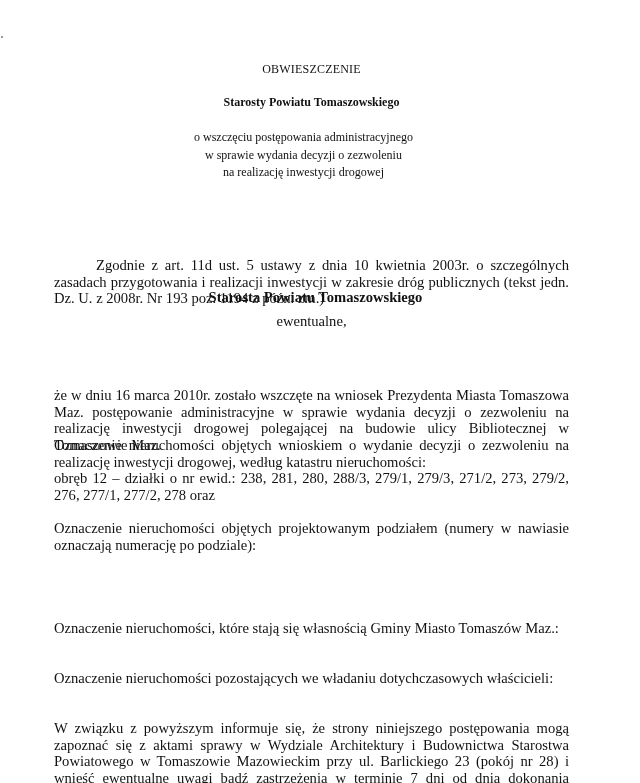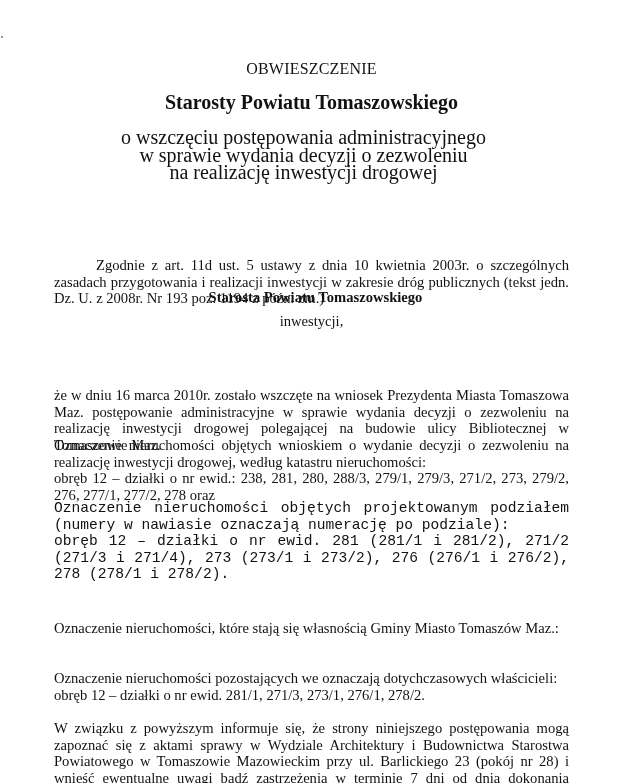--- a/index.html
+++ b/index.html
@@ -29,35 +29,35 @@
     position: absolute;
     left: 54px;
     top: 0;
     width: 515px;
   }
   .center { text-align: center; }
   .title {
     position: absolute;
     top: 61px;
     left: 0; right: 0;
-    font-size: 16px;
+    font-size: 12px;
     letter-spacing: 0.2px;
   }
   .subtitle {
     position: absolute;
     top: 94px;
     left: 0; right: 0;
-    font-size: 20px;
+    font-size: 12px;
     font-weight: bold;
   }
   .subject {
     position: absolute;
     top: 129px;
     left: 0; right: 16px;
-    font-size: 20px;
+    font-size: 12px;
     line-height: 17.5px;
   }
   .subject div { white-space: nowrap; }
   .block {
     position: absolute;
     left: 0; right: 0;
     text-align: justify;
     margin-top: 40px;
   }
   .intro { top: 217px; text-indent: 42px; }
@@ -67,21 +67,21 @@
     left: 8px; right: 0;
     font-weight: bold;
   }
   .sig-verb {
     position: absolute;
     top: 313px;
     left: 0; right: 0;
   }
   .p1 { top: 347px; }
   .p2 { top: 397px; }
-  .p3 { top: 460px; font-family: Liberation Mono, monospace; }
+  .p3 { top: 480px; }
   .p4 { top: 580px; }
   .p5 { top: 630px; }
   .p6 { top: 680px; }
   .line { display: block; }
 </style>
 </head>
 <body>
 
 <div class="corner-mark"></div>
 
@@ -93,38 +93,36 @@
 
   <div class="subject center">
     <div>o wszczęciu postępowania administracyjnego</div>
     <div>w sprawie wydania decyzji o zezwoleniu</div>
     <div>na realizację inwestycji drogowej</div>
   </div>
 
   <div class="block intro">Zgodnie z art. 11d ust. 5 ustawy z dnia 10 kwietnia 2003r. o szczególnych zasadach przygotowania i realizacji inwestycji w zakresie dróg publicznych (tekst jedn. Dz. U. z 2008r. Nr 193 poz. 1194 z późn. zm.)</div>
 
   <div class="sig-name center">Starosta Powiatu Tomaszowskiego</div>
-  <div class="sig-verb center">inwestycji,</div>
+  <div class="sig-verb center">ewentualne,</div>
 
   <div class="block p1">że w dniu 16 marca 2010r. zostało wszczęte na wniosek Prezydenta Miasta Tomaszowa Maz. postępowanie administracyjne w sprawie wydania decyzji o zezwoleniu na realizację inwestycji drogowej polegającej na budowie ulicy Bibliotecznej w Tomaszowie Maz.</div>
 
   <div class="block p2">
     <span class="line">Oznaczenie nieruchomości objętych wnioskiem o wydanie decyzji o zezwoleniu na realizację inwestycji drogowej, według katastru nieruchomości:</span>
     <span class="line">obręb 12 – działki o nr ewid.: 238, 281, 280, 288/3, 279/1, 279/3, 271/2, 273, 279/2, 276, 277/1, 277/2, 278 oraz</span>
   </div>
 
   <div class="block p3">
     <span class="line">Oznaczenie nieruchomości objętych projektowanym podziałem (numery w nawiasie oznaczają numerację po podziale):</span>
-    <span class="line">obręb 12 – działki o nr ewid. 281 (281/1 i 281/2), 271/2 (271/3 i 271/4), 273 (273/1 i 273/2), 276 (276/1 i 276/2), 278 (278/1 i 278/2).</span>
   </div>
 
   <div class="block p4">
     <span class="line">Oznaczenie nieruchomości, które stają się własnością Gminy Miasto Tomaszów Maz.:</span>
   </div>
 
   <div class="block p5">
-    <span class="line">Oznaczenie nieruchomości pozostających we oznaczają dotychczasowych właścicieli:</span>
-    <span class="line">obręb 12 – działki o nr ewid. 281/1, 271/3, 273/1, 276/1, 278/2.</span>
+    <span class="line">Oznaczenie nieruchomości pozostających we władaniu dotychczasowych właścicieli:</span>
   </div>
 
   <div class="block p6">W związku z powyższym informuje się, że strony niniejszego postępowania mogą zapoznać się z aktami sprawy w Wydziale Architektury i Budownictwa Starostwa Powiatowego w Tomaszowie Mazowieckim przy ul. Barlickiego 23 (pokój nr 28) i wnieść ewentualne uwagi bądź zastrzeżenia w terminie 7 dni od dnia dokonania publicznego ogłoszenia.</div>
 
 </div>
 
 </body></html>

